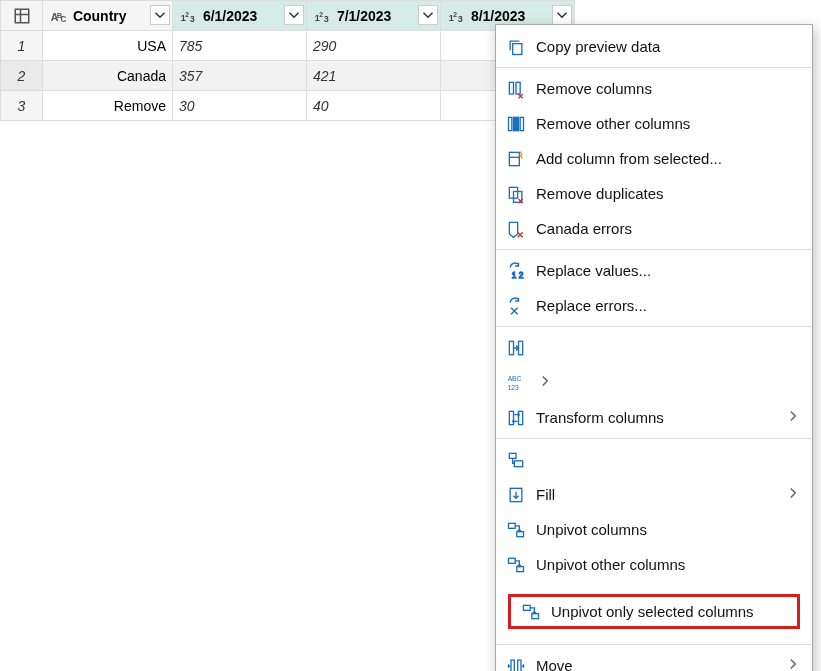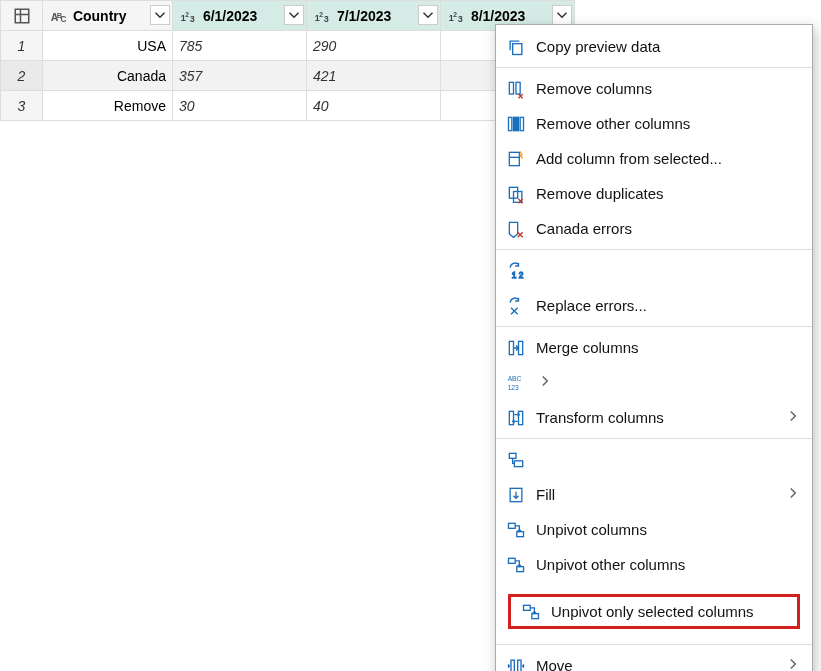--- a/index.html
+++ b/index.html
@@ -293,41 +293,41 @@
   </div>
   <div class="sep"></div>
   <div class="item">
     <span class="icon">
       <svg viewBox="0 0 24 24" fill="none" stroke="#1b6fbf" stroke-width="1.6">
           <path d="M5 8a6 6 0 0110-4"></path>
           <path d="M15 2v4h-4"></path>
           <text x="7" y="20" font-size="10" fill="#1b6fbf">1 2</text>
         </svg>
     </span>
+    <span class="label">Replace values...</span>
   </div>
   <div class="item">
     <span class="icon">
       <svg viewBox="0 0 24 24" fill="none" stroke="#1b6fbf" stroke-width="1.6">
           <path d="M5 8a6 6 0 0110-4"></path>
           <path d="M15 2v4h-4"></path>
           <path d="M6 14l8 8M14 14l-8 8"></path>
         </svg>
     </span>
     <span class="label">Replace errors...</span>
   </div>
   <div class="sep"></div>
   <div class="item">
     <span class="icon">
       <svg viewBox="0 0 24 24" fill="none" stroke="#1b6fbf" stroke-width="1.6">
           <rect x="4" y="4" width="5" height="16"></rect>
           <rect x="15" y="4" width="5" height="16"></rect>
           <path d="M9 12h6M12 9l3 3-3 3"></path>
         </svg>
     </span>
-    <span class="label">Merge columns</span>
   </div>
   <div class="item">
     <span class="icon">
       <svg viewBox="0 0 24 24">
           <text x="2" y="10" font-size="8" fill="#1b6fbf">ABC</text>
           <text x="2" y="20" font-size="8" fill="#1b6fbf">123</text>
         </svg>
     </span>
     <span class="chev">
       <svg viewBox="0 0 24 24">

